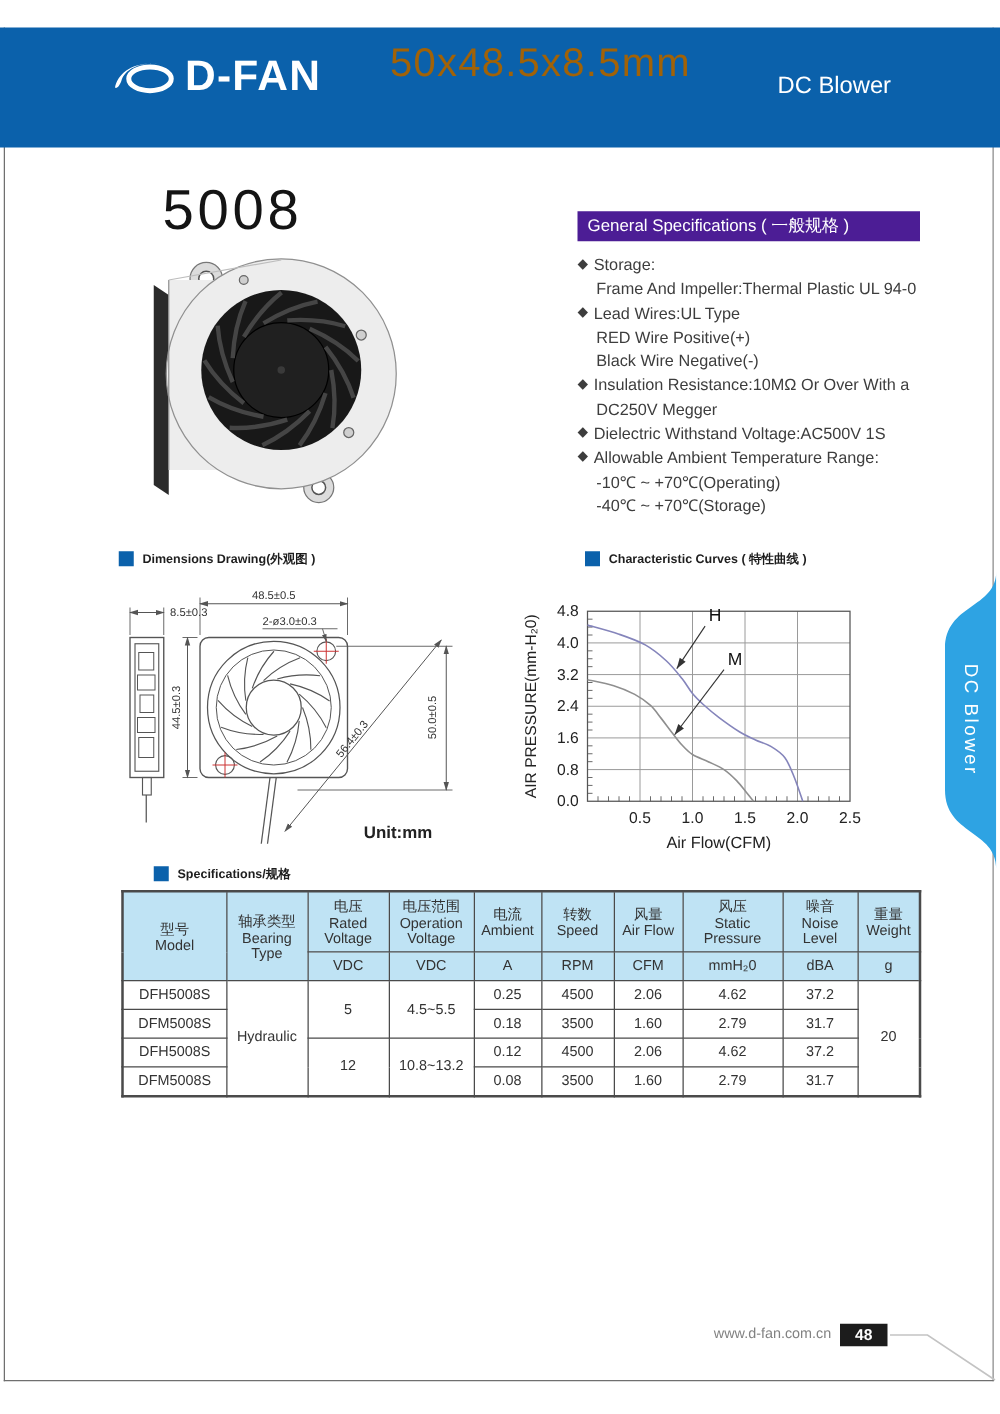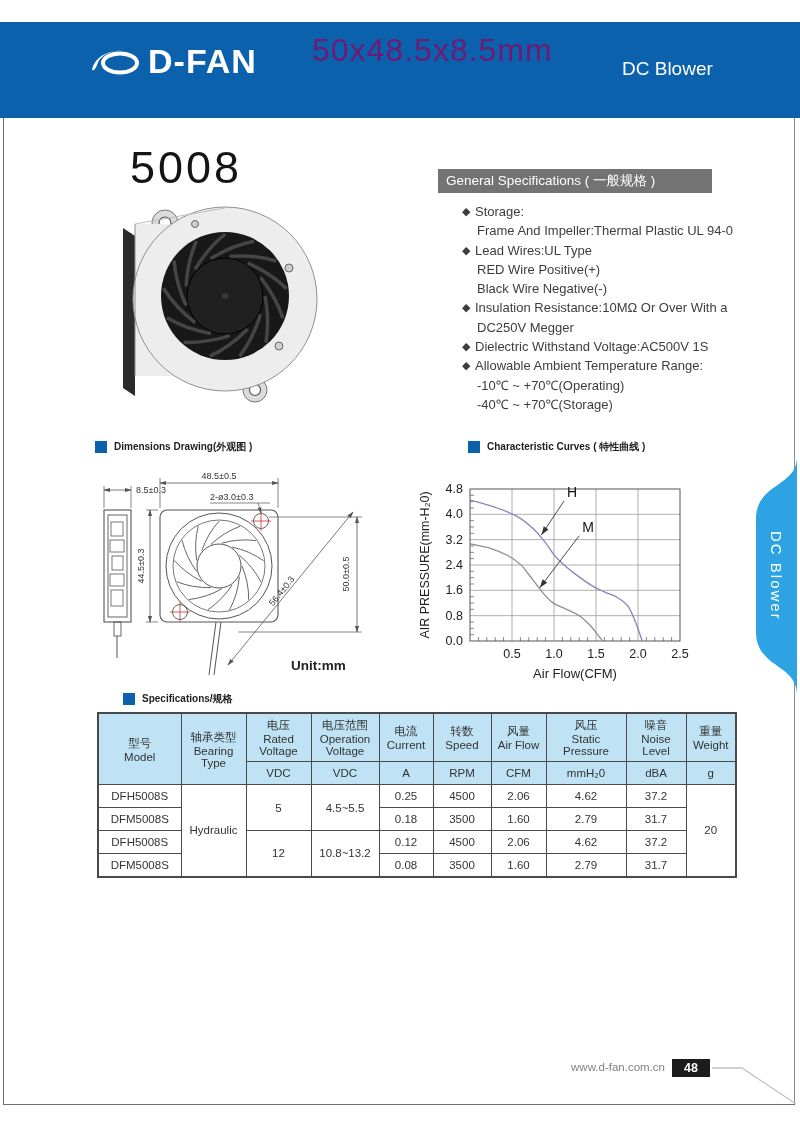--- a/index.html
+++ b/index.html
@@ -9,27 +9,27 @@
 
   
   .pb-left  { left:3px; top:22px; width:1px; height:1083px; background:#6f6f6f; }
   .pb-right { left:794px; top:22px; width:1px; height:1083px; background:#8a8a8a; }
   .pb-bottom{ left:3px; top:1104px; width:792px; height:1px; background:#6f6f6f; }
 
   
   .header { left:0; top:22px; width:800px; height:96px; background:#0b61ab; }
   .logo { left:90px; top:20px; display:flex; align-items:center; gap:4px; }
   .logo-text { color:#fff; font-size:34px; font-weight:bold; letter-spacing:1px; }
-  .hdr-title { left:312px; top:32px; color:#701a75; font-size:32px; letter-spacing:1px; }
+  .hdr-title { left:312px; top:32px; color:#a16207; font-size:32px; letter-spacing:1px; }
   .hdr-sub { left:622px; top:58px; color:#fff; font-size:19px; }
 
   .model-no { left:130px; top:142px; font-size:45px; letter-spacing:3px; color:#141414; }
 
   
-  .gs-bar { left:438px; top:169px; width:274px; height:24px; background:#737373; color:#fff;
+  .gs-bar { left:462px; top:169px; width:274px; height:24px; background:#4c1d95; color:#fff;
             font-size:13.5px; line-height:24px; padding-left:8px; }
   .gs-list { left:462px; top:202px; width:300px; font-size:13px; color:#3d3d3d; }
   .gs-line { display:flex; line-height:19.3px; }
   .gs-bullet { width:13px; color:#3d3d3d; font-size:11px; line-height:19.3px; }
   .gs-cont { padding-left:15px; }
 
   
   .sec-title { display:flex; align-items:center; gap:7px; font-size:10px; font-weight:600; color:#1e1e1e; }
   .blue-sq { width:12px; height:12px; background:#0b61ab; display:inline-block; }
 
@@ -338,21 +338,21 @@
     <td>
           <div>电压</div>
           <div>Rated Voltage</div>
         </td>
     <td>
           <div>电压范围</div>
           <div>Operation Voltage</div>
         </td>
     <td>
           <div>电流</div>
-          <div>Current</div>
+          <div>Ambient</div>
         </td>
     <td>
           <div>转数</div>
           <div>Speed</div>
         </td>
     <td>
           <div>风量</div>
           <div>Air Flow</div>
         </td>
     <td>

